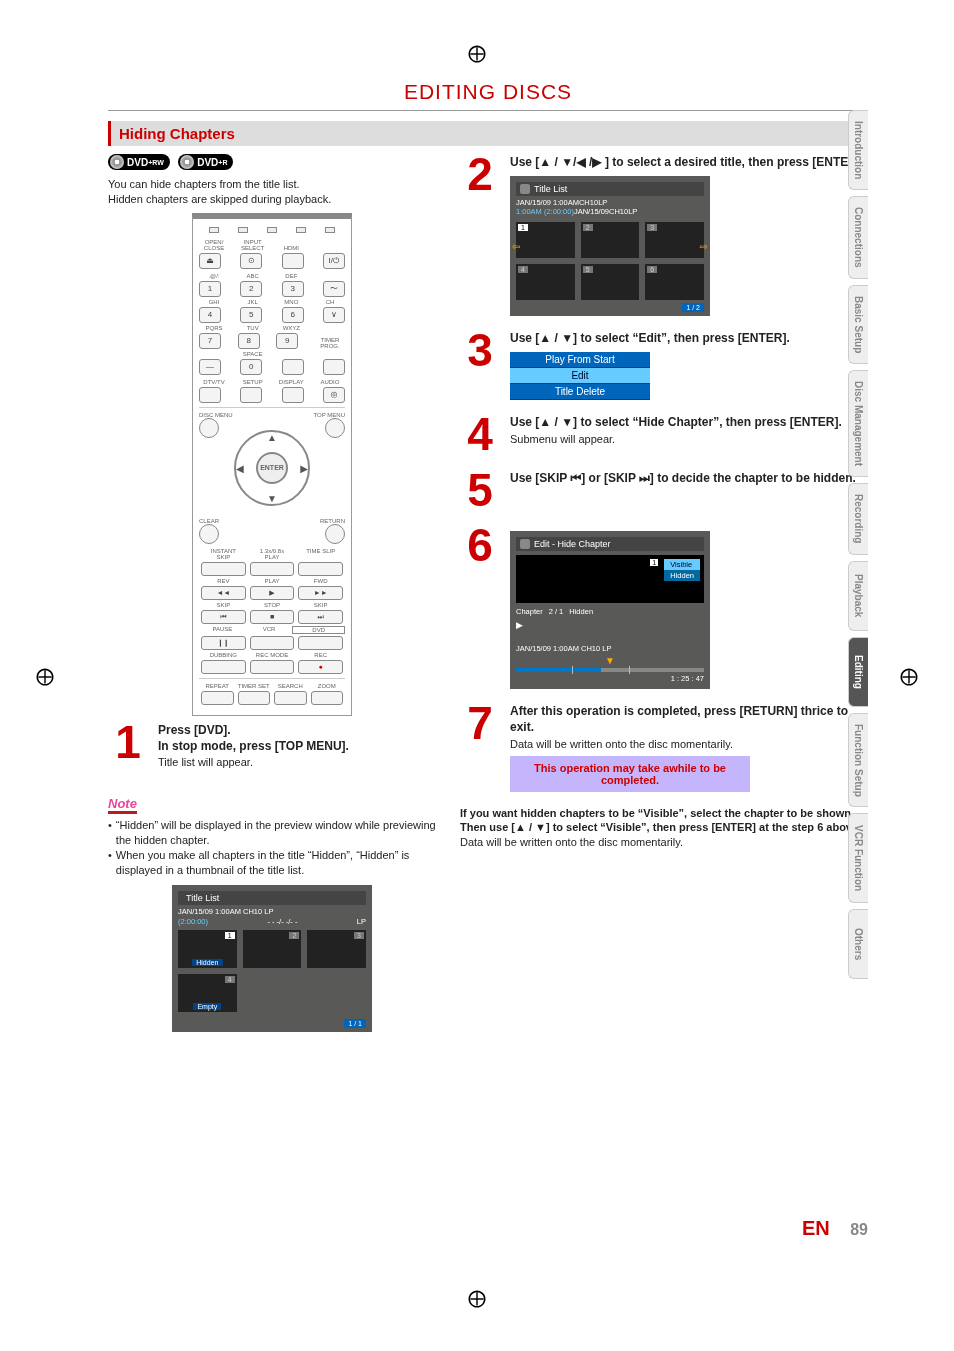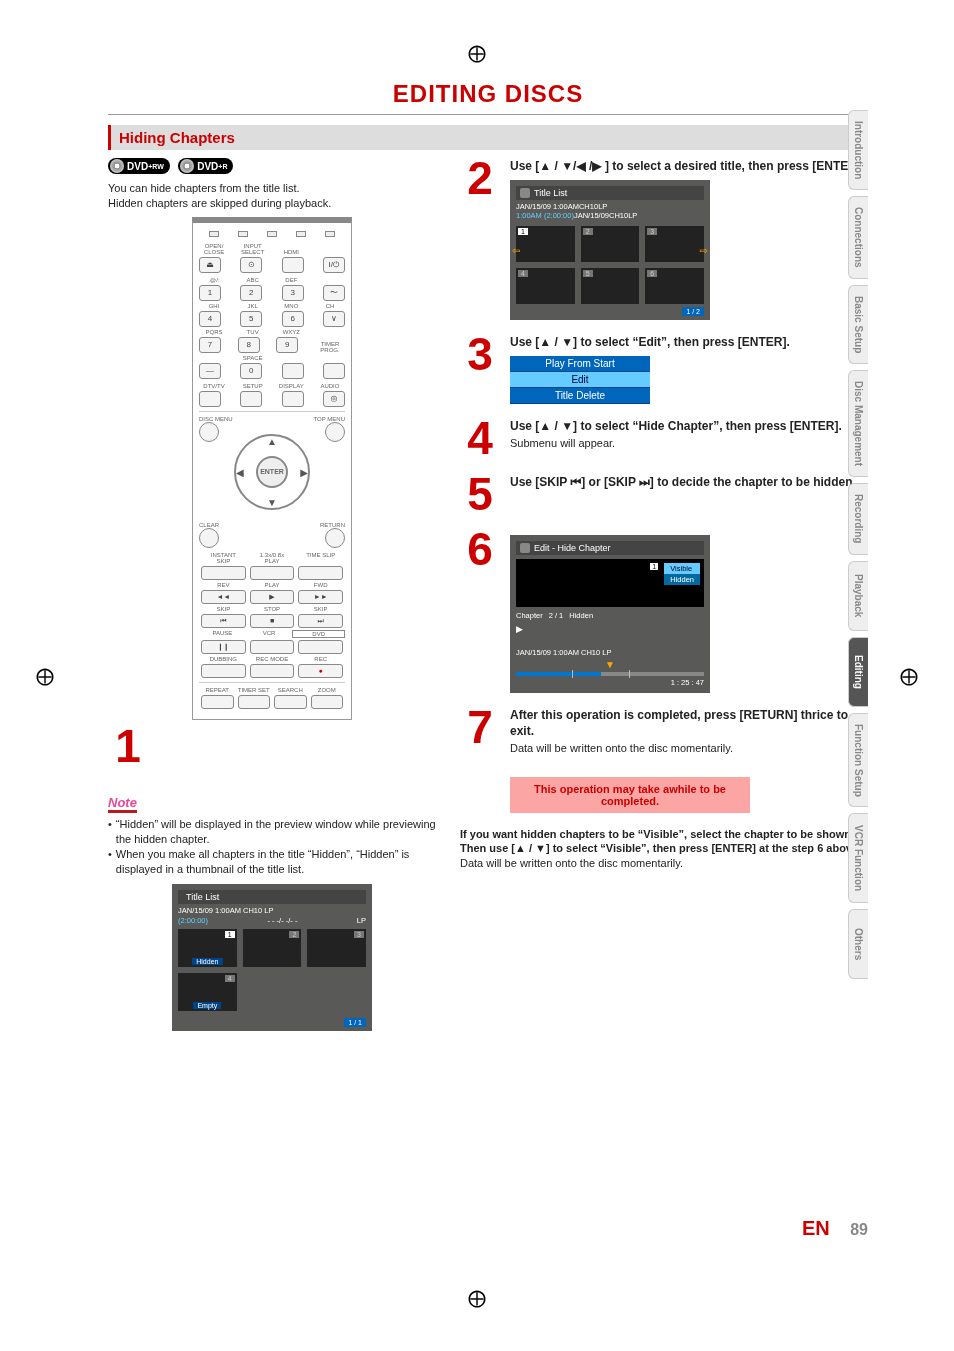--- a/index.html
+++ b/index.html
@@ -23,22 +23,22 @@
   .crop-right { right: 36px; }
 
   .page {
     position: absolute;
     left: 108px; top: 80px;
     width: 760px;
     height: 1160px;
   }
   .title-bar {
     text-align: center;
-    font-size: 24px;
-    font-weight: 700;
+    font-size: 21px;
+    font-weight: 400;
     color: #c00;
     letter-spacing: 1px;
     padding-bottom: 6px;
     border-bottom: 1px solid #999;
     margin-bottom: 10px;
   }
   .section-header {
     background: #ddd;
     border-left: 3px solid #c00;
     padding: 4px 8px;
@@ -145,23 +145,23 @@
   .osd2 .vismenu .numtag { position: absolute; left: -14px; top: 0; background: #fff; color: #000; font-size: 7px; padding: 0 2px; }
   .osd2 .chapline { margin-top: 4px; font-size: 7.5px; display: flex; gap: 6px; }
   .osd2 .playglyph { margin-top: 4px; font-size: 9px; }
   .osd2 .footer { display: flex; justify-content: space-between; margin-top: 14px; font-size: 7.5px; }
   .osd2 .progress { height: 4px; background: #888; margin-top: 2px; position: relative; }
   .osd2 .progress .bar { position: absolute; left: 0; top: 0; bottom: 0; width: 45%; background: #07c; }
   .osd2 .progress .tick { position: absolute; top: -2px; bottom: -2px; width: 1px; background: #bbb; }
   .osd2 .downarrow { text-align: center; color: #fa0; font-size: 10px; margin-top: 2px; }
 
   .warning-bar {
-    background: #fca5a5; color: #c00; font-weight: 700;
+    background: #c4b5fd; color: #c00; font-weight: 700;
     text-align: center; font-size: 11px; padding: 6px 10px; width: 240px;
-    margin-top: 23px;
+    margin-top: 6px;
   }
   .tail-note { font-size: 11px; margin-top: 10px; line-height: 1.35; }
   .tail-note .b { font-weight: 700; }
   .note-block { margin-top: 26px; }
   .note-head { font-style: italic; font-weight: 700; color: #ec4899; border-bottom: 3px solid #b91c1c; display: inline-block; font-size: 13px; margin-bottom: 4px; }
   .note-list { font-size: 11px; line-height: 1.35; }
   .note-list .bullet { display: flex; gap: 4px; }
   .note-list .bullet .dot { color: #222; }
 
   .osd-note { background: #595a57; color: #fff; font-size: 8px; width: 200px; padding: 6px; margin: 8px auto 0 auto; position: relative; }
@@ -411,20 +411,25 @@
         <div class="trirow">
           <div class="btn"></div>
           <div class="btn"></div>
           <div class="btn"></div>
           <div class="btn"></div>
         </div>
       </div>
 
       <div class="step step1">
         <div class="step-num">1</div>
+        <div class="step-body">
+          <div class="headline">Press [DVD].</div>
+          <div class="headline">In stop mode, press [TOP MENU].</div>
+          <div class="sub">Title list will appear.</div>
+        </div>
       </div>
 
       <div class="note-block">
         <div class="note-head">Note</div>
         <div class="note-list">
           <div class="bullet">
             <span class="dot">•</span>
             <span>“Hidden” will be displayed in the preview window while previewing the hidden chapter.</span>
           </div>
           <div class="bullet">

